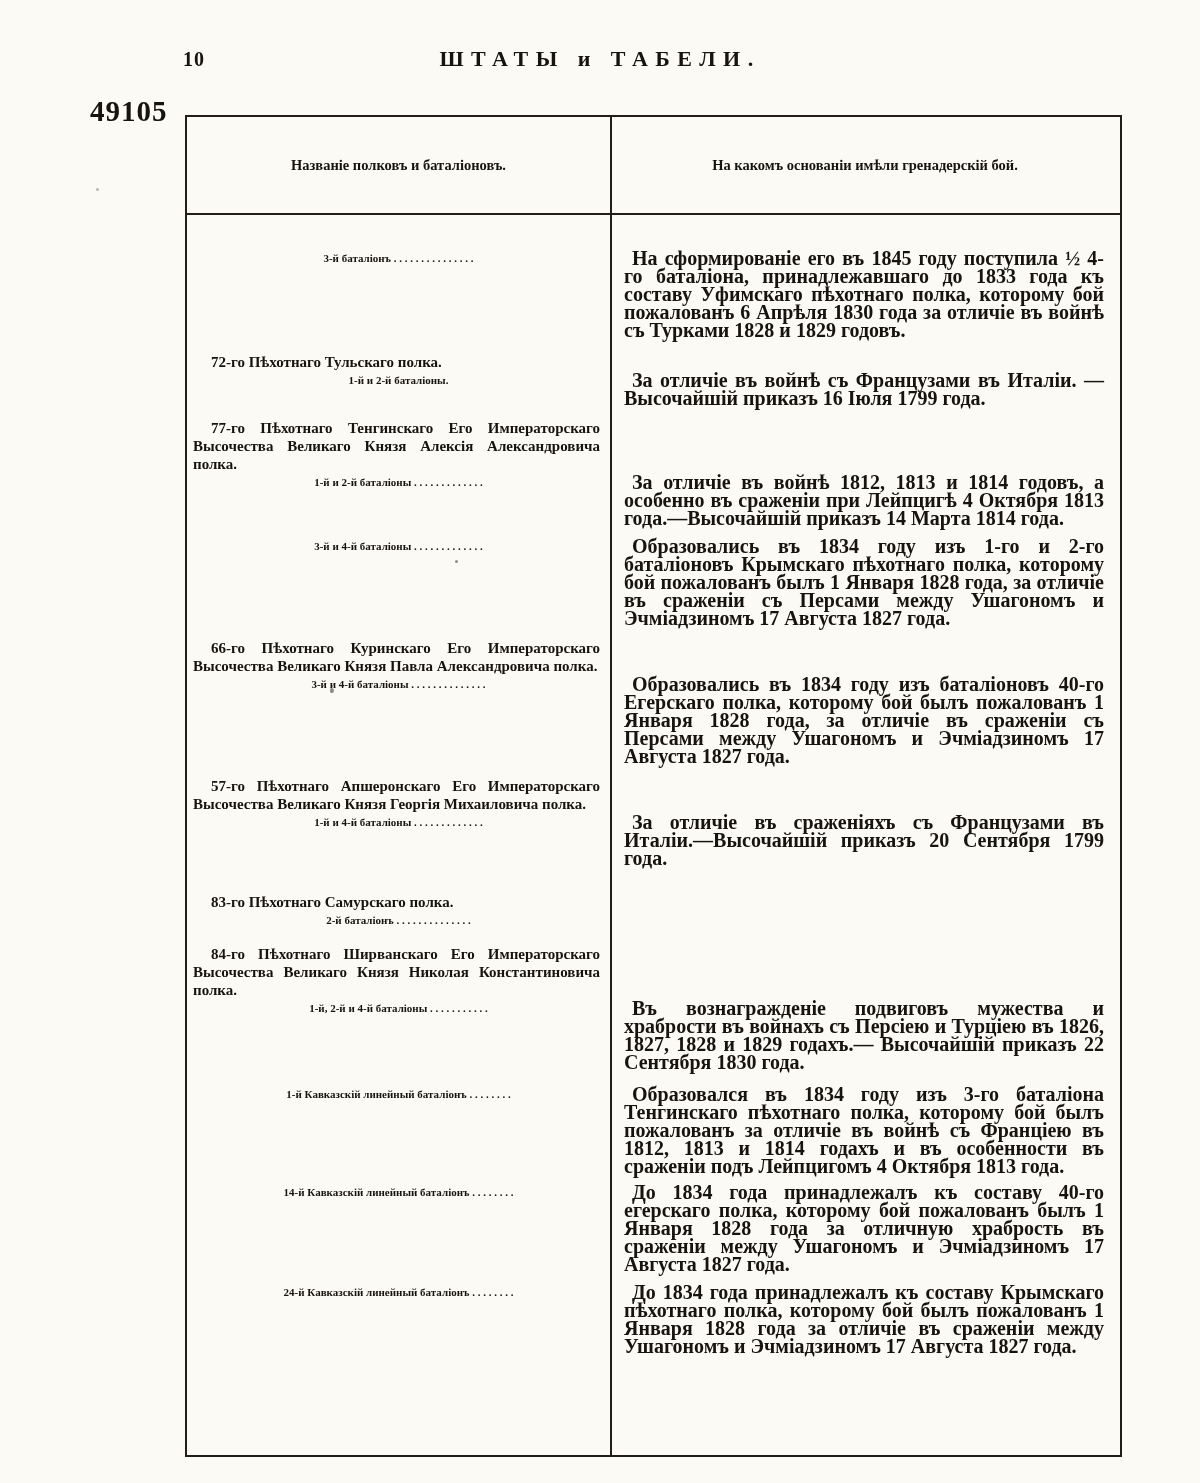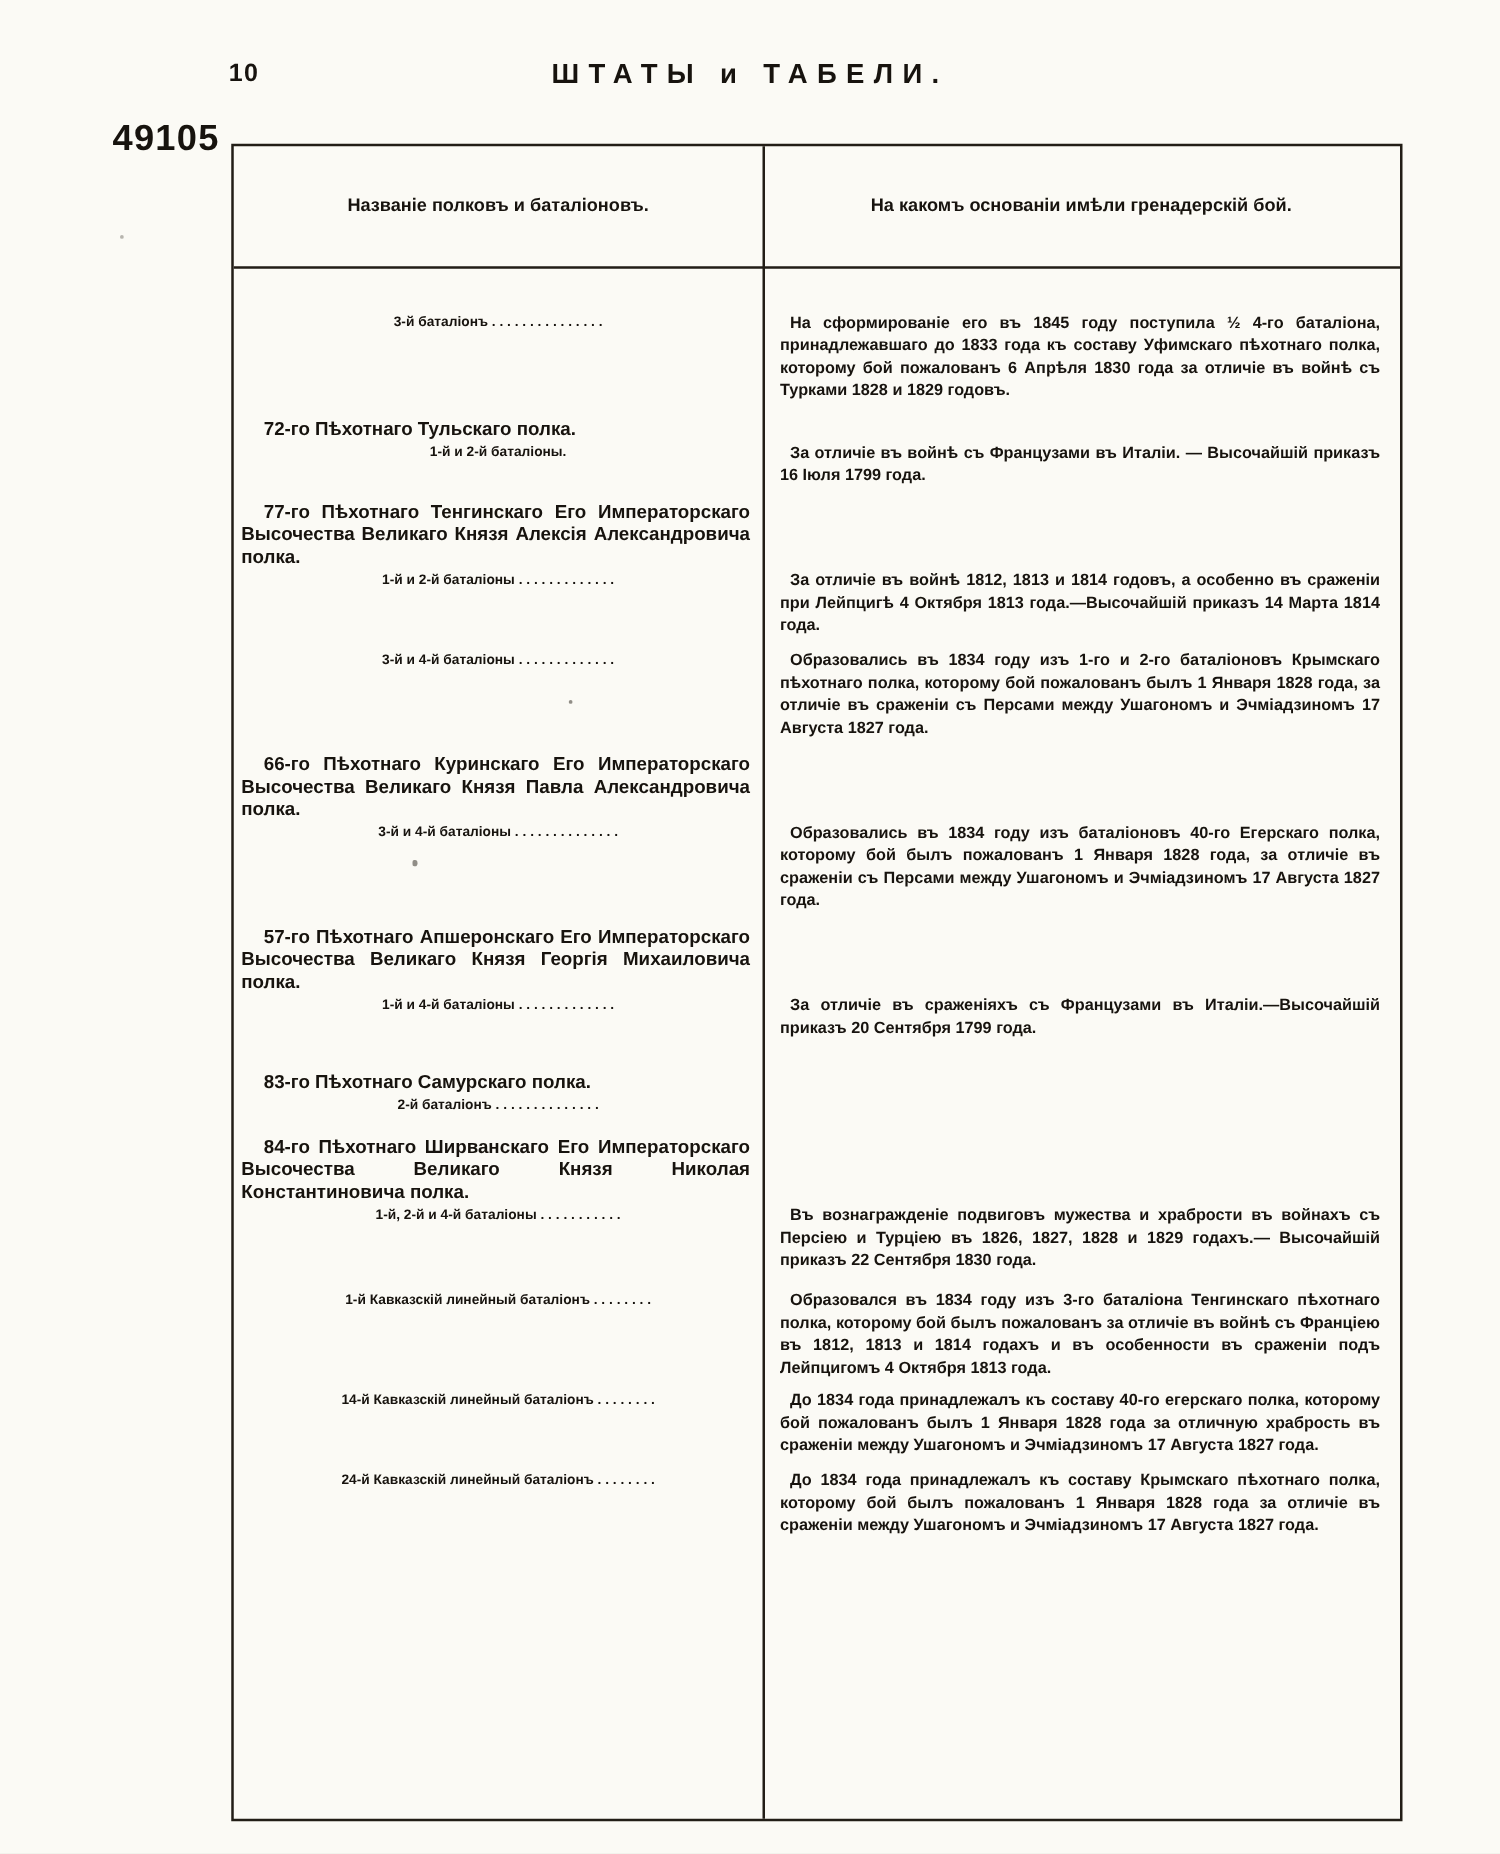--- a/index.html
+++ b/index.html
@@ -1,21 +1,21 @@
 <!DOCTYPE html>
 <html><head>
 <meta charset="utf-8">
 <style>
   html,body{margin:0;padding:0;background:#e8e6e0;}
   .page{
     position:relative;
     width:1200px;height:1483px;
     margin:0 auto;
     background:#fbfaf5;
-    font-family:Liberation Sans, sans-serif;
+    font-family:Liberation Serif, serif;
     color:#17130e;
     overflow:hidden;
   }
   
   .page-number{
     position:absolute;left:183px;top:48px;
     font-size:20px;font-weight:bold;letter-spacing:1px;
   }
   .page-title{
     position:absolute;left:0;right:0;top:46px;
@@ -70,21 +70,21 @@
     grid-column:1;
     font-size:11px;font-weight:bold;line-height:18px;
     text-align:center;
     white-space:nowrap;
     overflow:hidden;
     padding:0 6px;
   }
   .row .basis{
     grid-column:2;
     align-self:start;
-    font-size:13px;font-weight:bold;line-height:18px;
+    font-size:20px;font-weight:bold;line-height:18px;
     text-align:justify;
     text-indent:8px;
     padding:0 16px 0 14px;
   }
   .row .batt{grid-row:1}
   .row .basis{grid-row:1}
   .row.has-heading .batt{grid-row:2}
   .row.has-heading .basis{grid-row:2}
   
   .tbody .row:nth-child(1){margin-top:34px}

